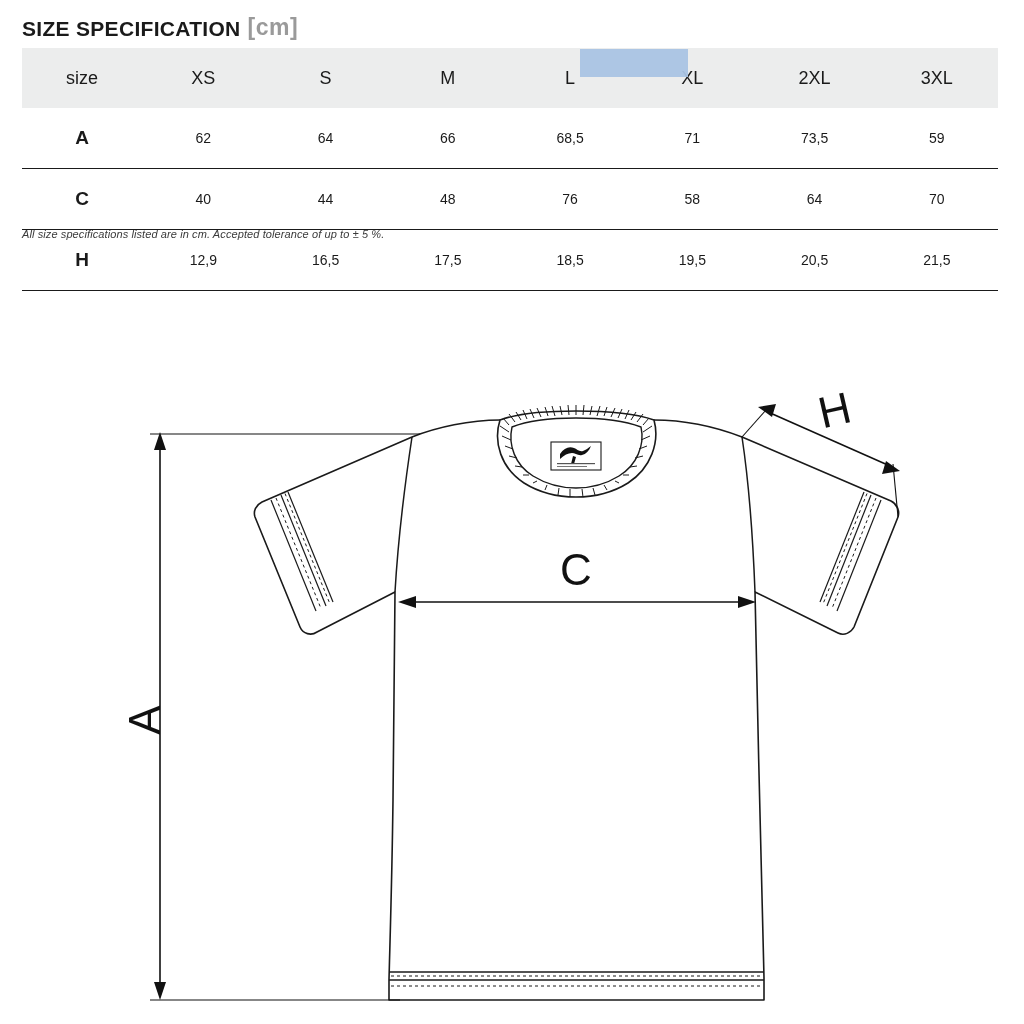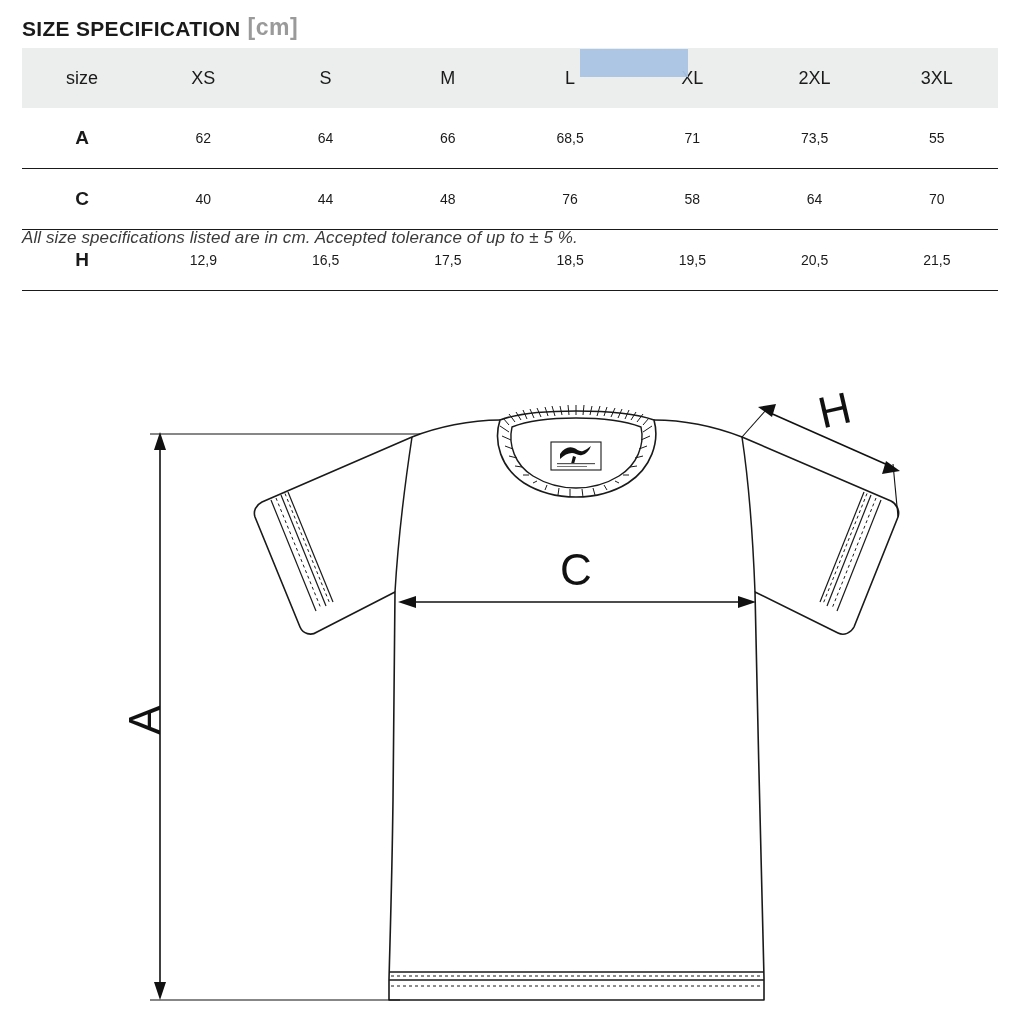--- a/index.html
+++ b/index.html
@@ -90,21 +90,21 @@
     height: 28px;
     background: #aac4e4;
     opacity: 0.95;
     pointer-events: none;
   }
 
   .note {
     position: absolute;
     top: 228px;
     left: 22px;
-    font-size: 17px;
+    font-size: 11px;
     font-style: italic;
     color: #3a3a3a;
     letter-spacing: 0.1px;
   }
 
   
   .drawing {
     position: absolute;
     top: 380px;
     left: 0;
@@ -152,21 +152,21 @@
   </thead>
   <tbody>
     <tr>
       <td class="row-label">A</td>
       <td>62</td>
       <td>64</td>
       <td>66</td>
       <td>68,5</td>
       <td>71</td>
       <td>73,5</td>
-      <td>55</td>
+      <td>59</td>
     </tr>
     <tr>
       <td class="row-label">C</td>
       <td>40</td>
       <td>44</td>
       <td>48</td>
       <td>76</td>
       <td>58</td>
       <td>64</td>
       <td>70</td>

